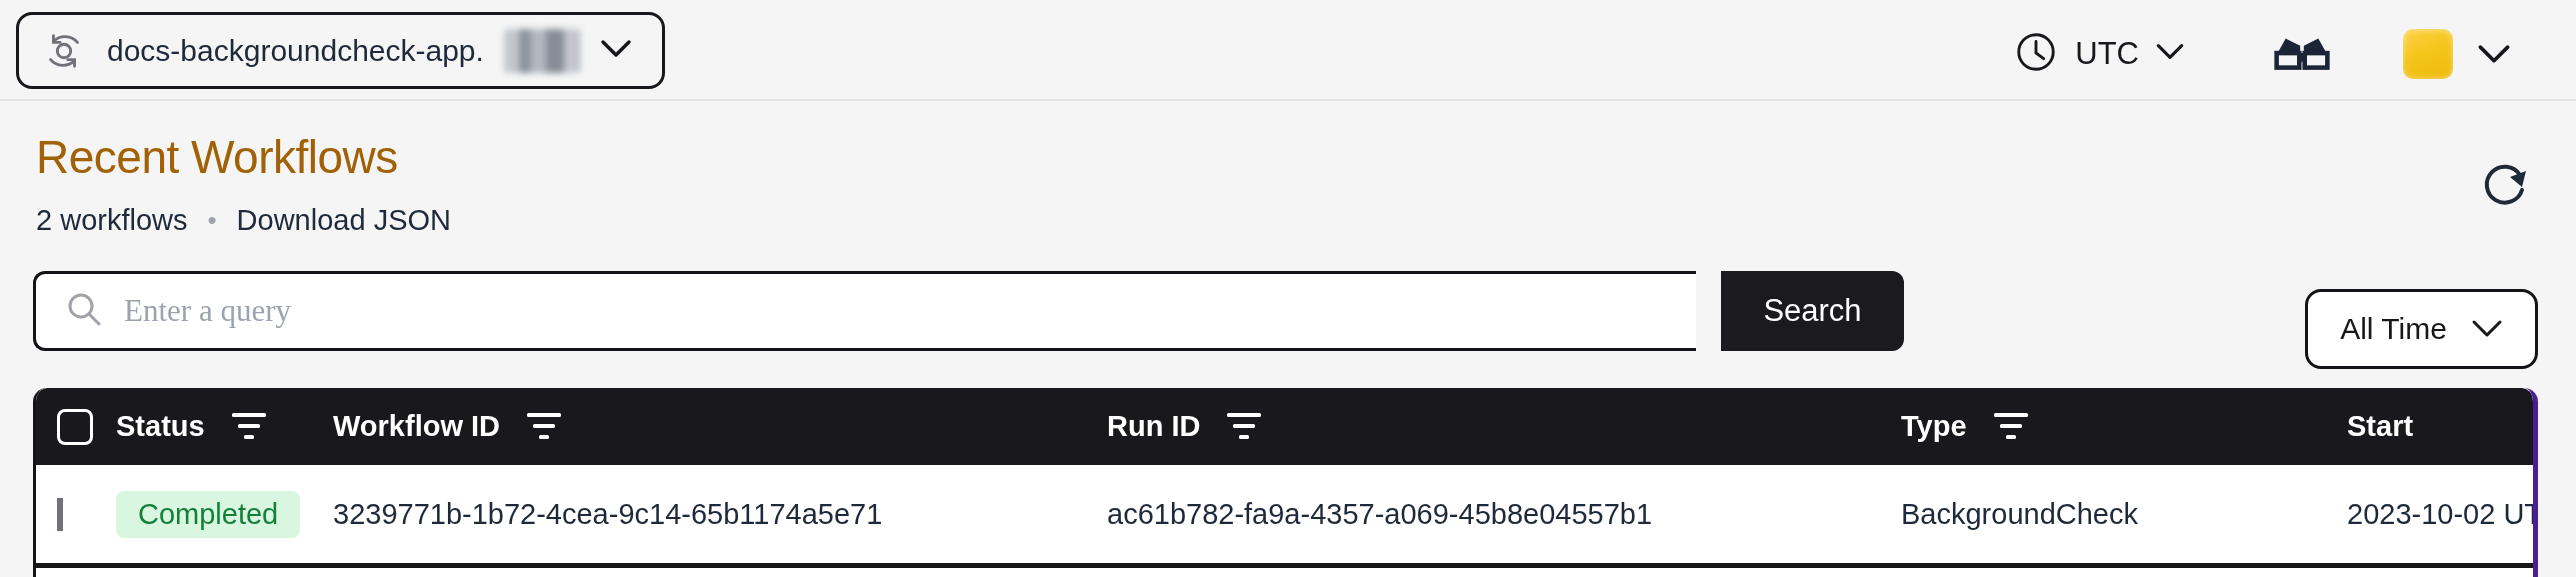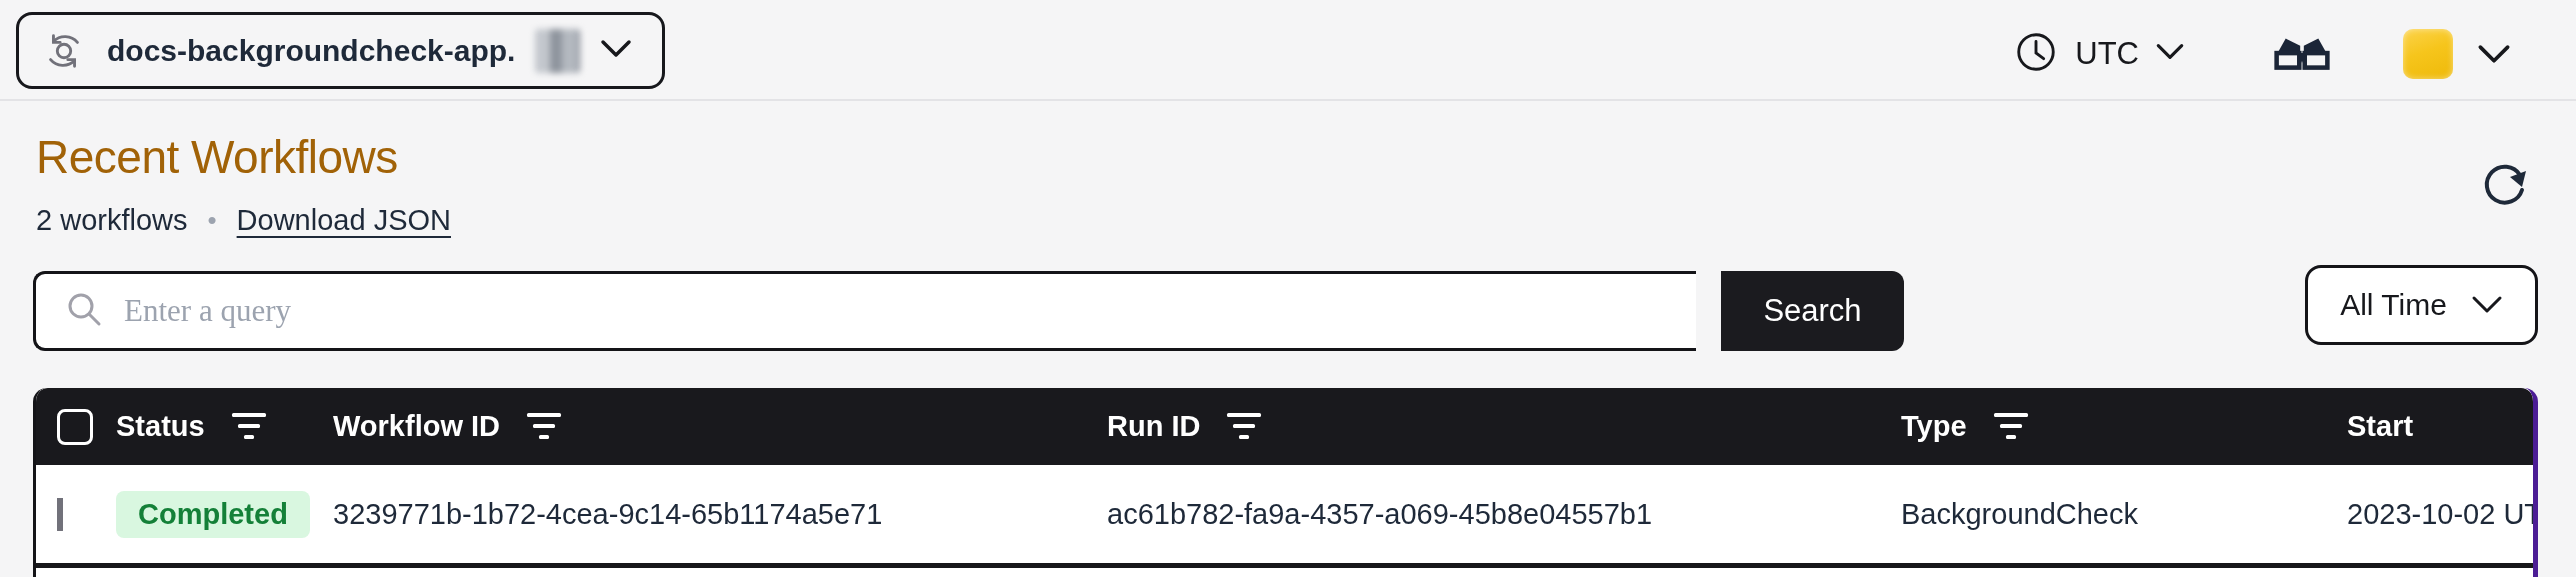--- a/index.html
+++ b/index.html
@@ -13,21 +13,21 @@
   .topbar{
     position:absolute; left:0; top:0; width:2576px; height:101px;
     background:#f5f5f6; border-bottom:2px solid #e3e3e6;
   }
   .ns-select{
     position:absolute; left:16px; top:12px; width:649px; height:77px;
     border:3px solid #17181c; border-radius:16px;
     display:flex; align-items:center; gap:20px; padding:0 30px 0 22px;
     cursor:pointer; background:transparent;
   }
-  .ns-select .label{ font-size:30px; font-weight:700; color:#1e2939; white-space:nowrap; }
+  .ns-select .label{ font-size:30px; font-weight:400; color:#1e2939; white-space:nowrap; }
   .redacted{
     width:118px; height:44px; border-radius:4px;
     background:
       linear-gradient(90deg,#c3c7cd 0 25%,#8e949d 25% 45%,#b4b9c0 45% 70%,#878d97 70% 100%);
     background-size:60px 22px; filter:blur(3px);
   }
   .ns-select .chev{ margin-left:auto; }
   .topbar-right{
     position:absolute; right:65px; top:0; height:108px;
     display:flex; align-items:center;
@@ -44,21 +44,21 @@
   
   .page-title{
     position:absolute; left:36px; top:130px;
     font-size:46px; font-weight:400; letter-spacing:-0.5px; color:#a16207;
   }
   .meta-row{
     position:absolute; left:36px; top:204px;
     display:flex; align-items:center; gap:20px; font-size:29px; color:#1e2939;
   }
   .meta-dot{ color:#9ca3af; font-size:26px; }
-  .dl-link{ color:#1e2939; text-decoration:underline; text-underline-offset:6px; text-decoration-thickness:2px; cursor:pointer; }
+  .dl-link{ color:#1e2939; text-underline-offset:6px; text-decoration-thickness:2px; cursor:pointer; }
   .refresh-btn{
     position:absolute; right:44px; top:158px; width:54px; height:54px;
     display:flex; align-items:center; justify-content:center; cursor:pointer;
   }
   
   .search-wrap{
     position:absolute; left:33px; top:271px; width:1871px; height:80px;
     display:flex;
   }
   .search-box{
@@ -70,21 +70,21 @@
     flex:1; border:none; outline:none; font-size:31px; color:#1e2939;
     font-family:Liberation Serif, serif; background:transparent;
   }
   .search-box input::placeholder{ color:#9ca3af; }
   .search-btn{
     width:183px; height:80px; background:#1b1b1f; color:#ffffff;
     border:none; border-radius:0 12px 12px 0; font-size:31px; font-weight:500;
     font-family:"Liberation Sans", sans-serif; cursor:pointer;margin-left:25px;
   }
   .time-filter{
-    position:absolute; left:2305px; top:265px; width:233px; height:80px;
+    position:absolute; left:2305px; top:289px; width:233px; height:80px;
     background:#ffffff; border:3px solid #141418; border-radius:16px;
     display:flex; align-items:center; justify-content:center; gap:24px;
     font-size:30px; color:#17181c; cursor:pointer;
   }
   
   .wf-table{
     position:absolute; left:33px; top:388px; width:2505px; height:190px;
     border-left:3px solid #141418; border-right:5px solid #4c1d95;
     border-radius:14px 14px 0 0; overflow:hidden; background:#ffffff;
   }
@@ -97,21 +97,21 @@
   .cb{
     width:36px; height:36px; border-radius:8px; margin-left:21px;
     cursor:pointer; background:transparent;
   }
   .cb.header{ border:3px solid #ffffff; }
   .cb.row{ border:3px solid #71717a; background:#ffffff; }
   .trow{ height:103px; background:#ffffff; border-bottom:5px solid #17171a; }
   .td{ font-size:29px; color:#1e2939; white-space:nowrap; overflow:hidden; }
   .badge{
     display:inline-block; background:#d9f7e0; color:#148038;
-    font-size:29px; font-weight:700; padding:7px 22px; border-radius:8px;
+    font-size:29px; font-weight:400; padding:7px 22px; border-radius:8px;
   }
   .idlink{
     color:#1e2939; text-decoration:underline; text-underline-offset:7px;
     text-decoration-thickness:2px; cursor:pointer;
   }
   .row-sliver{ height:10px; background:#ffffff; }
   .filter-icon{ display:inline-flex; }
 </style>
 </head>
 <body>

